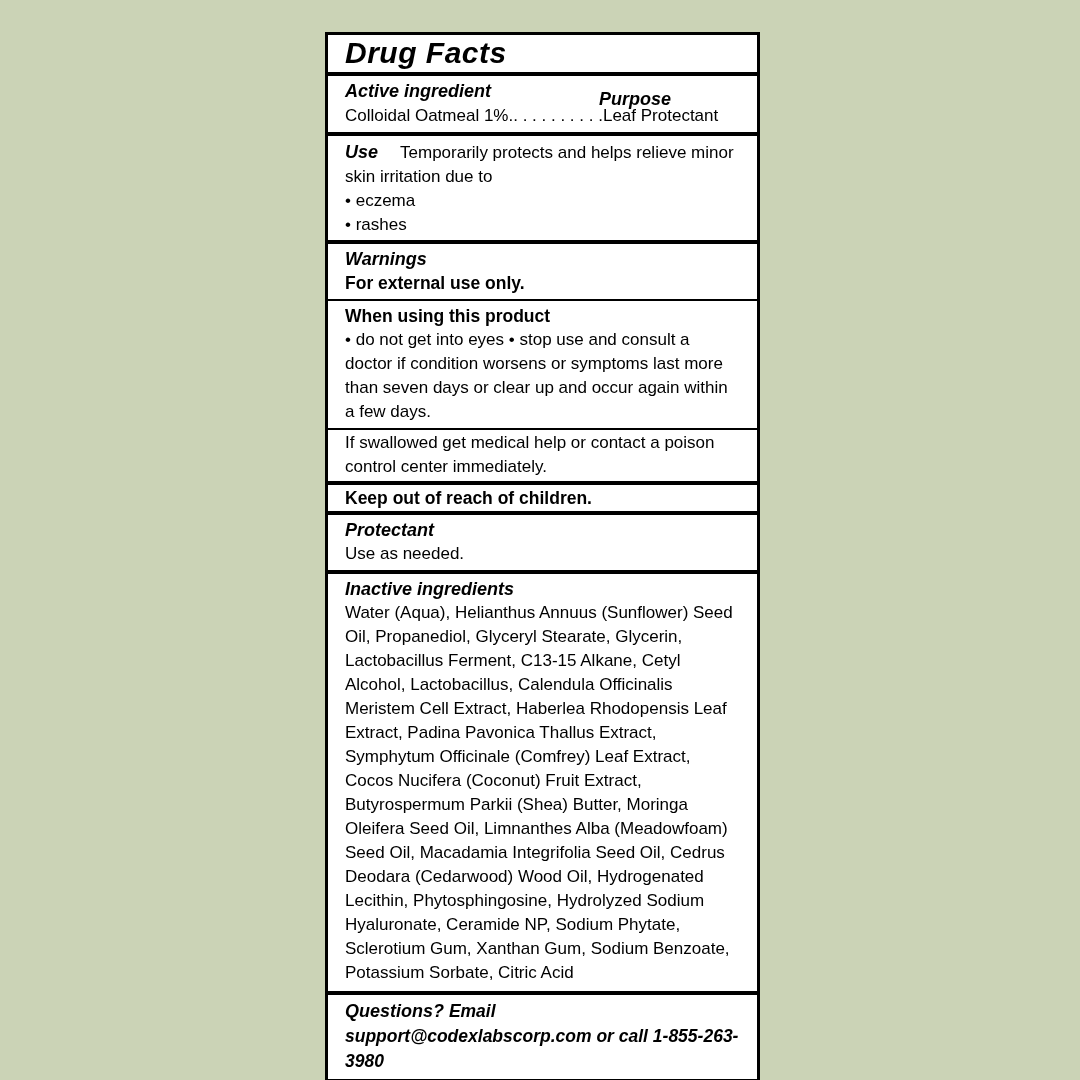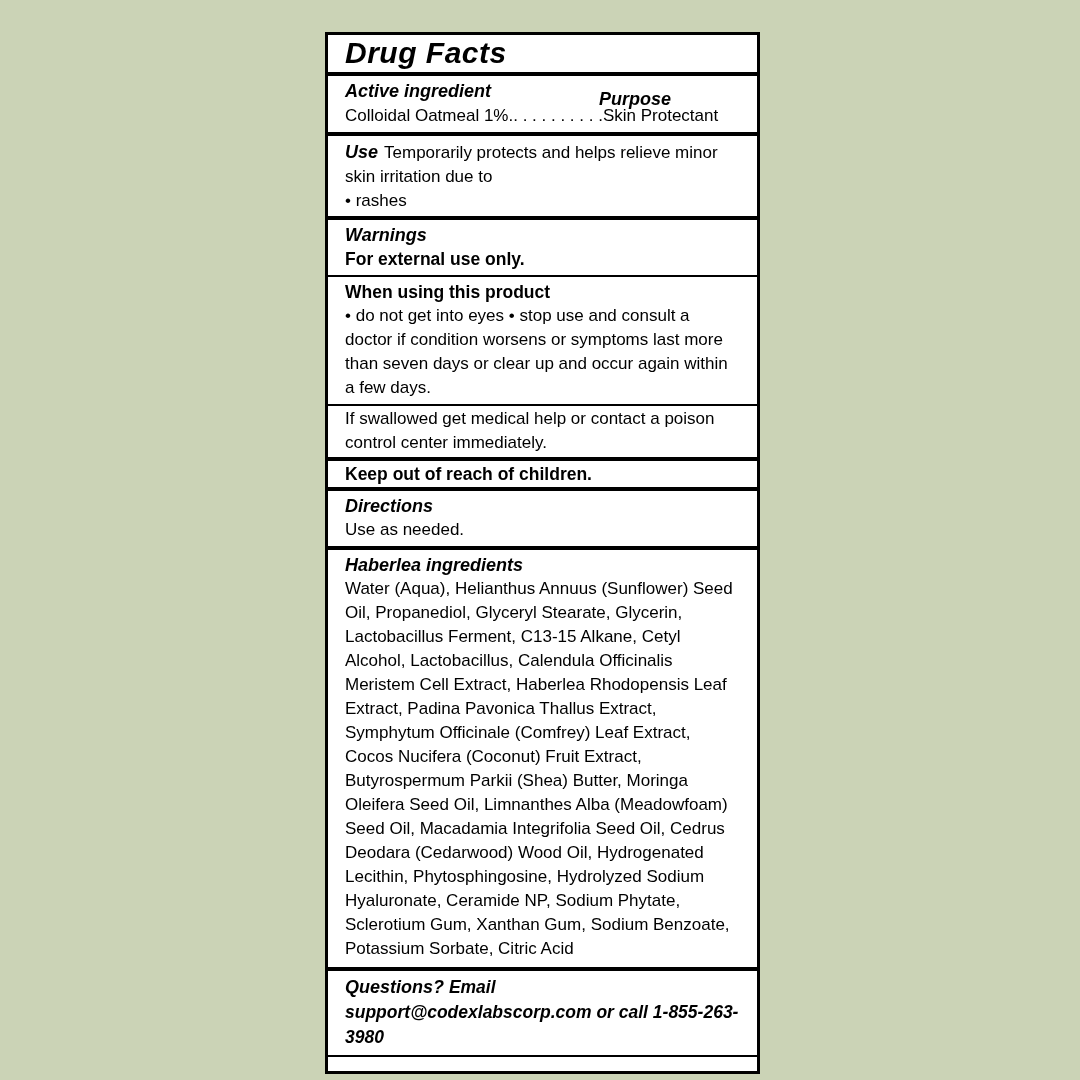--- a/index.html
+++ b/index.html
@@ -45,21 +45,21 @@
   }
   .h-bi {
     font-weight: bold;
     font-style: italic;
     font-size: 18px;
   }
   .h-b {
     font-weight: bold;
     font-size: 17.5px;
   }
-  .inline-head { margin-right: 6px; }
+  .inline-head { margin-right: 22px; }
 
   .ai-headrow { position: relative; }
   .purpose-head {
     position: absolute;
     left: 254px;
     top: 8px;
   }
   .bullets div { padding: 0; }
 
   .use-sec      { padding-top: 4px; padding-bottom: 3px; }
@@ -90,28 +90,29 @@
 
   <div class="sec title-sec">
     <span class="title">Drug Facts</span>
   </div>
 
   <div class="sec thick">
     <div class="ai-headrow">
       <span class="h-bi">Active ingredient</span>
       <span class="h-bi purpose-head">Purpose</span>
     </div>
-    <div><span>Colloidal Oatmeal 1%</span><span>.. . . . . . . . . .</span><span>Skin Protectant</span></div>
+    <div><span>Colloidal Oatmeal 1%</span><span>.. . . . . . . . . .</span><span>Leaf Protectant</span></div>
   </div>
 
   <div class="sec thick use-sec">
     <div>
       <span class="h-bi inline-head">Use</span><span>Temporarily protects and helps relieve minor skin irritation due to</span>
     </div>
     <div class="bullets">
+      <div>• eczema</div>
       <div>• rashes</div>
     </div>
   </div>
 
   <div class="sec thick">
     <div class="h-bi">Warnings</div>
     <div class="h-b">For external use only.</div>
   </div>
 
   <div class="sec thin">
@@ -121,26 +122,26 @@
 
   <div class="sec thin swallow-sec">
     <div>If swallowed get medical help or contact a poison control center immediately.</div>
   </div>
 
   <div class="sec thick keepout-sec">
     <div class="h-b">Keep out of reach of children.</div>
   </div>
 
   <div class="sec thick">
-    <div class="h-bi">Directions</div>
+    <div class="h-bi">Protectant</div>
     <div>Use as needed.</div>
   </div>
 
   <div class="sec thick inactive-sec">
-    <div class="h-bi">Haberlea ingredients</div>
+    <div class="h-bi">Inactive ingredients</div>
     <div>Water (Aqua), Helianthus Annuus (Sunflower) Seed Oil, Propanediol, Glyceryl Stearate, Glycerin, Lactobacillus Ferment, C13-15 Alkane, Cetyl Alcohol, Lactobacillus, Calendula Officinalis Meristem Cell Extract, Haberlea Rhodopensis Leaf Extract, Padina Pavonica Thallus Extract, Symphytum Officinale (Comfrey) Leaf Extract, Cocos Nucifera (Coconut) Fruit Extract, Butyrospermum Parkii (Shea) Butter, Moringa Oleifera Seed Oil, Limnanthes Alba (Meadowfoam) Seed Oil, Macadamia Integrifolia Seed Oil, Cedrus Deodara (Cedarwood) Wood Oil, Hydrogenated Lecithin, Phytosphingosine, Hydrolyzed Sodium Hyaluronate, Ceramide NP, Sodium Phytate, Sclerotium Gum, Xanthan Gum, Sodium Benzoate, Potassium Sorbate, Citric Acid</div>
   </div>
 
   <div class="sec thick q-sec">
     <span class="h-bi">Questions?</span><span class="q-text"> Email support@codexlabscorp.com or call 1-855-263-3980</span>
   </div>
 
   <div class="sec thin claims-sec">
     
     

